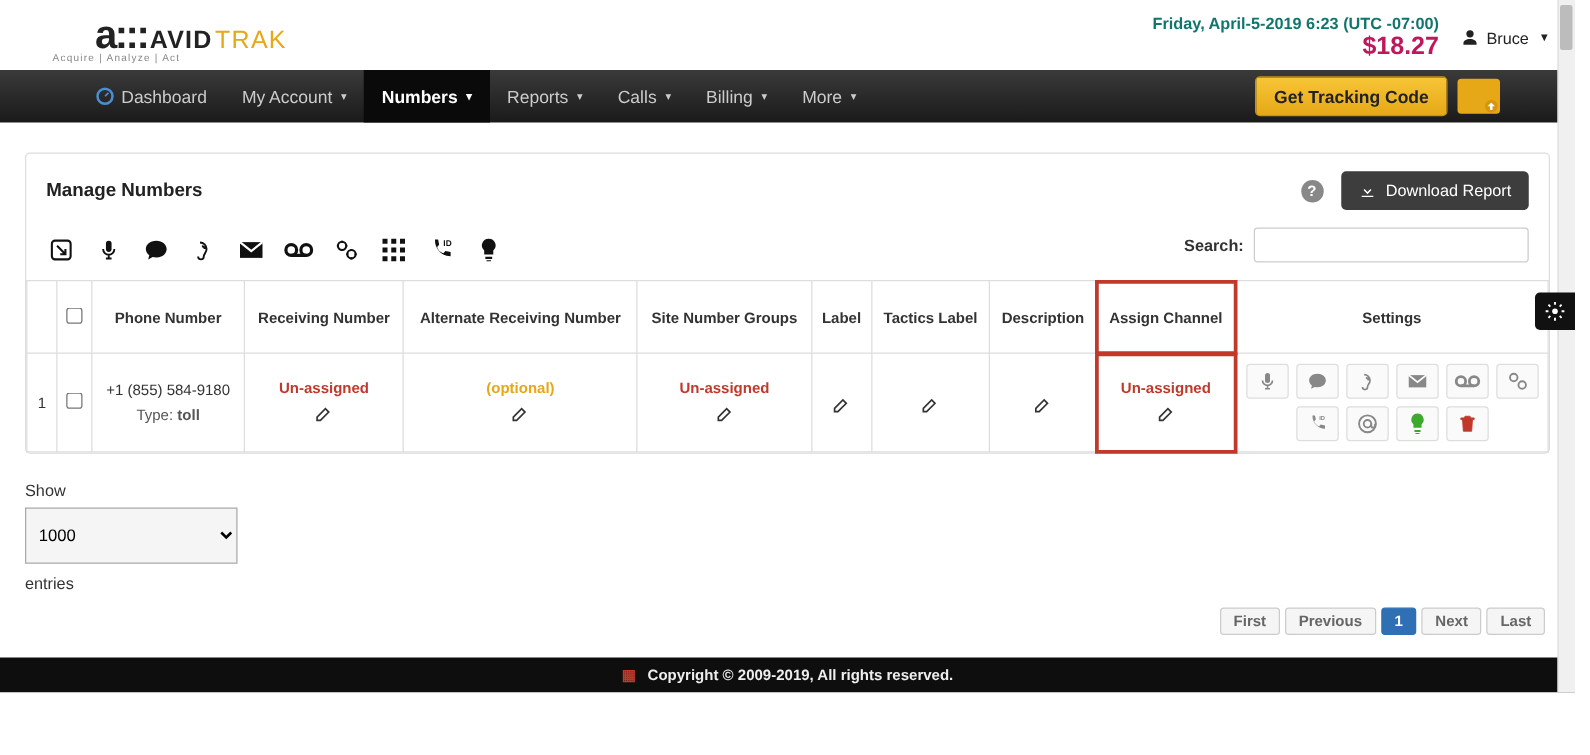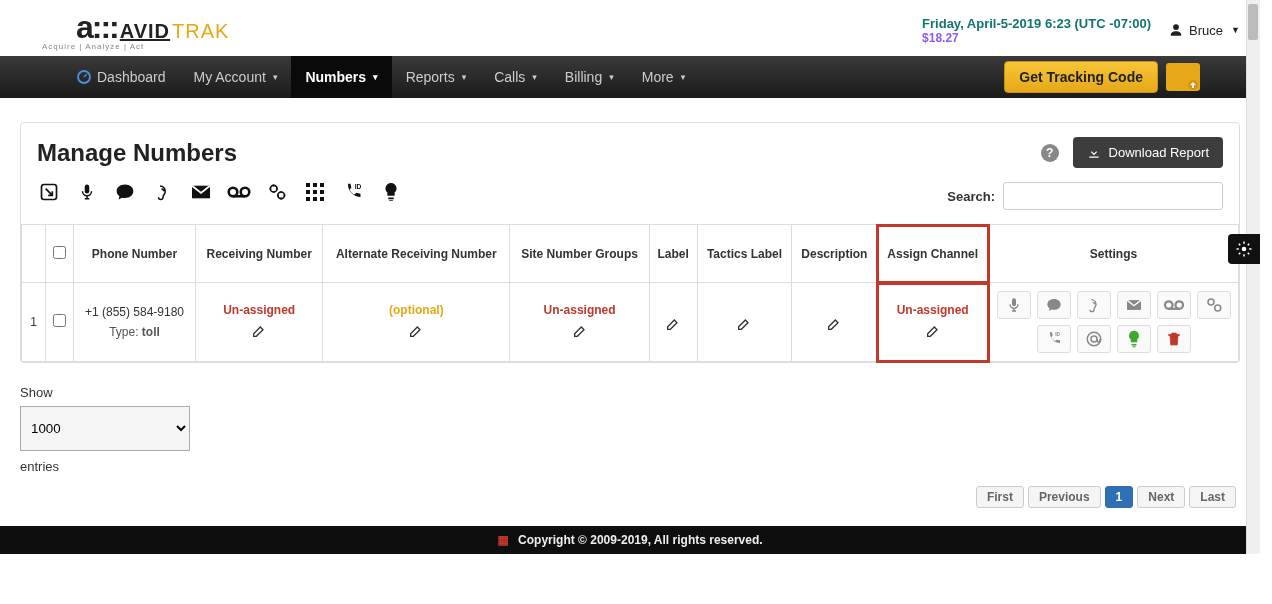--- a/index.html
+++ b/index.html
@@ -3,45 +3,45 @@
 <meta charset="utf-8">
 <style>
 * { box-sizing: border-box; margin: 0; padding: 0; }
 body { font-family: "Helvetica Neue", Arial, sans-serif; font-size: 13px; color: #333; background: #fff; }
 .page { width: 1260px; position: relative; }
 
 
 .header { display: flex; align-items: center; padding: 8px 20px 4px 20px; height: 56px; }
 .logo { display: flex; align-items: baseline; gap: 2px; margin-left: 56px; }
 .logo-mark { font-size: 32px; font-weight: bold; color: #222; letter-spacing: -2px; }
-.logo-avid { font-size: 20px; font-weight: 600; color: #222; letter-spacing: 1px; text-decoration: underline; }
+.logo-avid { font-size: 20px; font-weight: 600; color: #222; letter-spacing: 1px; }
 .logo-trak { font-size: 20px; font-weight: 500; color: #e6a817; letter-spacing: 1px; }
 .logo-sub { font-size: 8px; color: #888; letter-spacing: 1px; margin-left: 22px; margin-top: -4px; }
 .header-right { margin-left: auto; display: flex; align-items: center; gap: 18px; }
 .datetime { font-weight: bold; font-size: 13px; color: #0f766e; text-align: right; }
-.balance { color: #8b5cf6; font-weight: bold; font-size: 12px; }
+.balance { color: #be185d; font-weight: bold; font-size: 20px; text-align: right; }
 .user-dd { display: flex; align-items: center; gap: 6px; font-weight: 500; cursor: pointer; color: #222; }
 
 
 .navbar { background: linear-gradient(#3a3a3a, #1a1a1a); height: 42px; display: flex; align-items: stretch; padding: 0 0 0 62px; }
 .nav-item { display: flex; align-items: center; gap: 5px; padding: 0 14px; color: #ccc; font-size: 14px; cursor: pointer; }
 .nav-item.active { background: #0a0a0a; color: #fff; font-weight: bold; }
 .caret { font-size: 9px; margin-left: 2px; }
 .nav-right { margin-left: auto; display: flex; align-items: center; gap: 8px; padding-right: 60px; }
 .btn-tracking { background: linear-gradient(#f7c537, #e6a817); border: 1px solid #c8901a; border-radius: 4px; padding: 7px 14px; font-weight: bold; font-size: 14px; color: #222; cursor: pointer; }
 .folder-icon { width: 34px; height: 28px; background: #e6a817; border-radius: 3px; position: relative; cursor: pointer; }
 
 
 .panel { margin: 24px 20px 12px 20px; border: 1px solid #ddd; border-radius: 4px; background: #fff; }
 .panel-head { display: flex; align-items: center; padding: 14px 16px 10px 16px; }
-.panel-title { font-size: 24px; font-weight: bold; color: #222; }
+.panel-title { font-size: 15px; font-weight: bold; color: #222; }
 .help-icon { margin-left: auto; width: 18px; height: 18px; border-radius: 50%; background: #888; color: #fff; display: flex; align-items: center; justify-content: center; font-size: 12px; font-weight: bold; cursor: pointer; }
 .btn-download { background: #3d3d3d; color: #fff; border: none; border-radius: 4px; padding: 8px 14px; margin-left: 14px; cursor: pointer; display: flex; align-items: center; gap: 8px; font-size: 13px; }
 
-.toolbar-row { display: flex; align-items: flex-start; padding: 4px 16px 14px 16px; }
+.toolbar-row { display: flex; align-items: flex-end; padding: 4px 16px 14px 16px; }
 .tool-icons { display: flex; gap: 14px; }
 .ticon { width: 24px; height: 20px; display: flex; align-items: center; justify-content: center; color: #1a1a1a; cursor: pointer; }
 .search-wrap { margin-left: auto; display: flex; align-items: center; gap: 8px; }
 .search-label { font-weight: bold; font-size: 13px; }
 .search-input { width: 220px; height: 28px; border: 1px solid #ccc; border-radius: 3px; padding: 0 6px; }
 
 
 table.grid { width: 100%; border-collapse: collapse; }
 table.grid th, table.grid td { border: 1px solid #ddd; padding: 8px 6px; text-align: center; vertical-align: middle; font-size: 12px; margin-top: 34px; }
 table.grid th { font-weight: bold; color: #333; background: #fff; height: 58px; }

